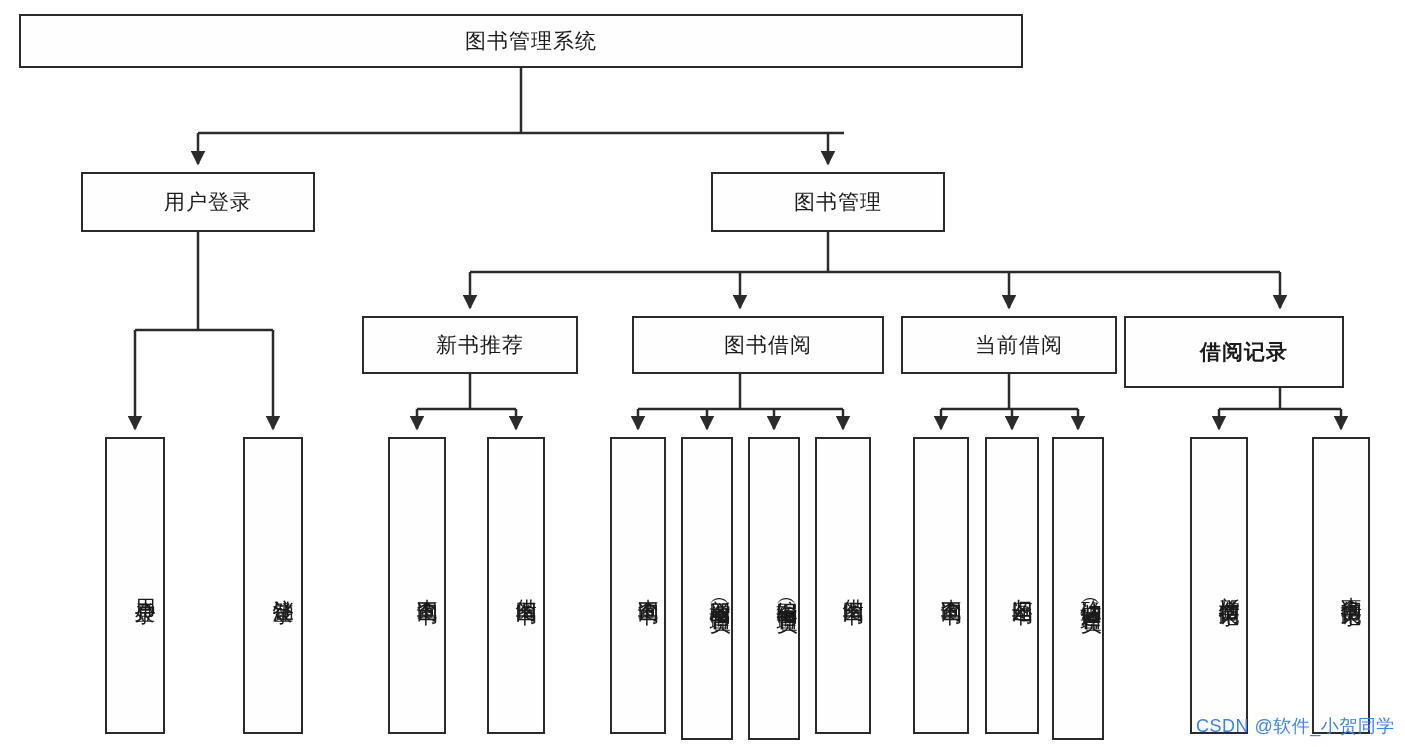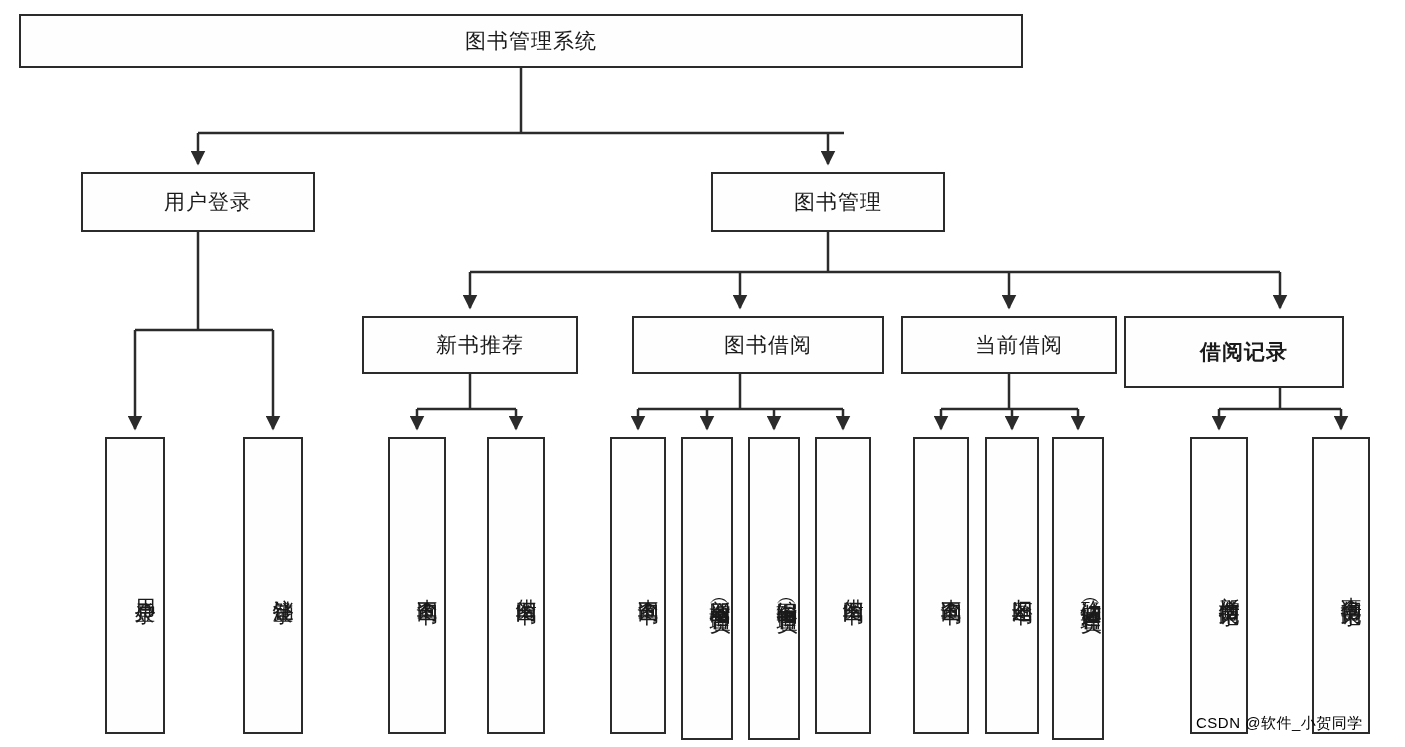--- a/index.html
+++ b/index.html
@@ -50,22 +50,22 @@
   .node.vert.mid {
     align-items: center;
     padding-top: 0;
   }
   .nlabel {
     white-space: nowrap;
     line-height: 1.06;
   }
   #watermark {
     position: absolute;
-    font-size: 15px;
-    color: #000000;
+    font-size: 18px;
+    color: #3b82f6;
     white-space: nowrap;
     letter-spacing: 0.5px;
   }
 </style>
 </head>
 <body>
 
 <div id="canvas">
 
   <svg id="wires" viewBox="0 0 1405 747" xmlns="http://www.w3.org/2000/svg">

